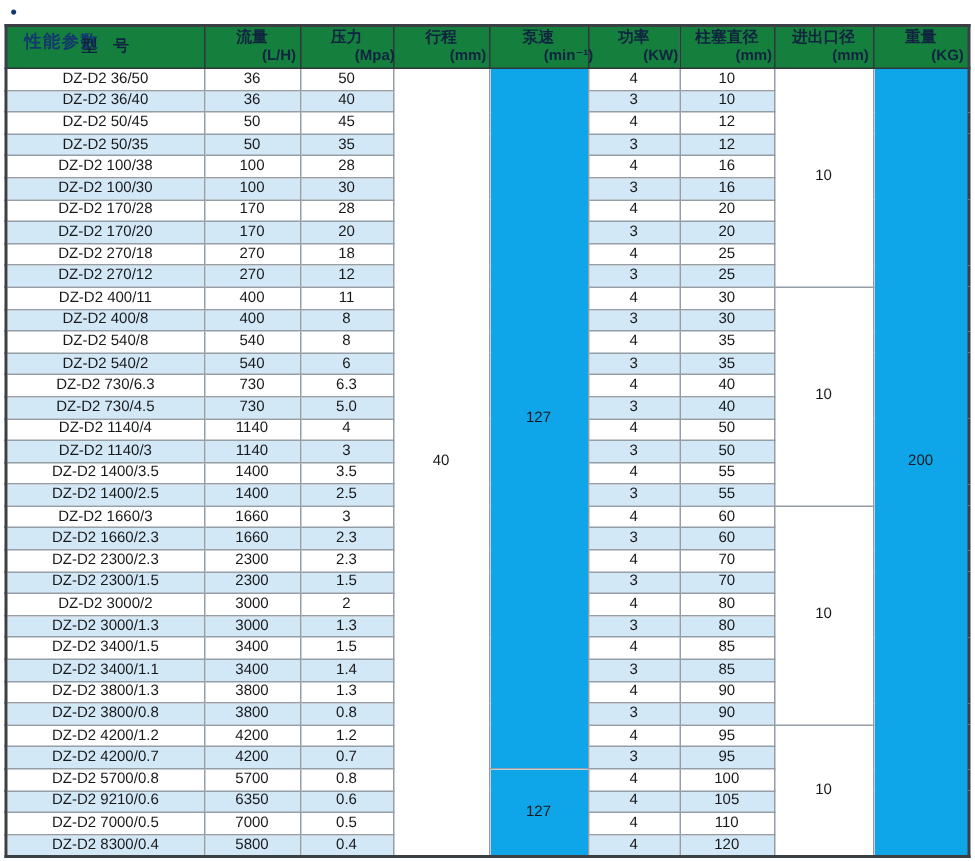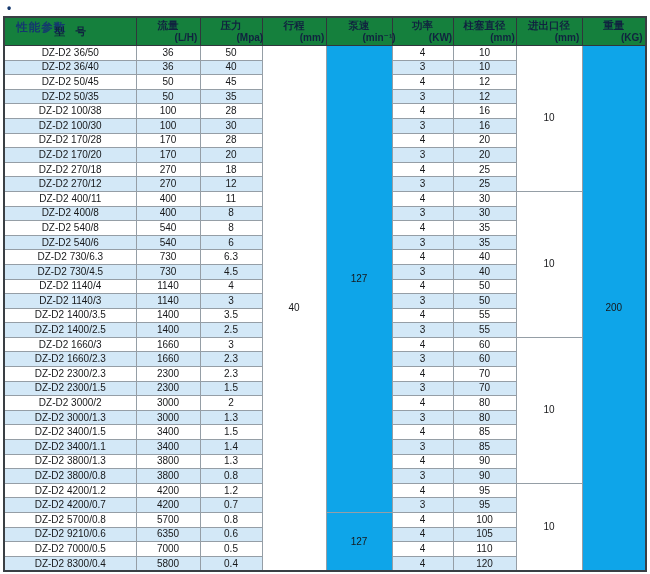--- a/index.html
+++ b/index.html
@@ -177,37 +177,37 @@
         <td class="stripe">30</td>
       </tr>
       <tr>
         <td>DZ-D2 540/8</td>
         <td>540</td>
         <td>8</td>
         <td>4</td>
         <td>35</td>
       </tr>
       <tr>
-        <td class="stripe">DZ-D2 540/6</td>
+        <td class="stripe">DZ-D2 540/2</td>
         <td class="stripe">540</td>
         <td class="stripe">6</td>
         <td class="stripe">3</td>
         <td class="stripe">35</td>
       </tr>
       <tr>
         <td>DZ-D2 730/6.3</td>
         <td>730</td>
         <td>6.3</td>
         <td>4</td>
         <td>40</td>
       </tr>
       <tr>
         <td class="stripe">DZ-D2 730/4.5</td>
         <td class="stripe">730</td>
-        <td class="stripe">4.5</td>
+        <td class="stripe">5.0</td>
         <td class="stripe">3</td>
         <td class="stripe">40</td>
       </tr>
       <tr>
         <td>DZ-D2 1140/4</td>
         <td>1140</td>
         <td>4</td>
         <td>4</td>
         <td>50</td>
       </tr>

